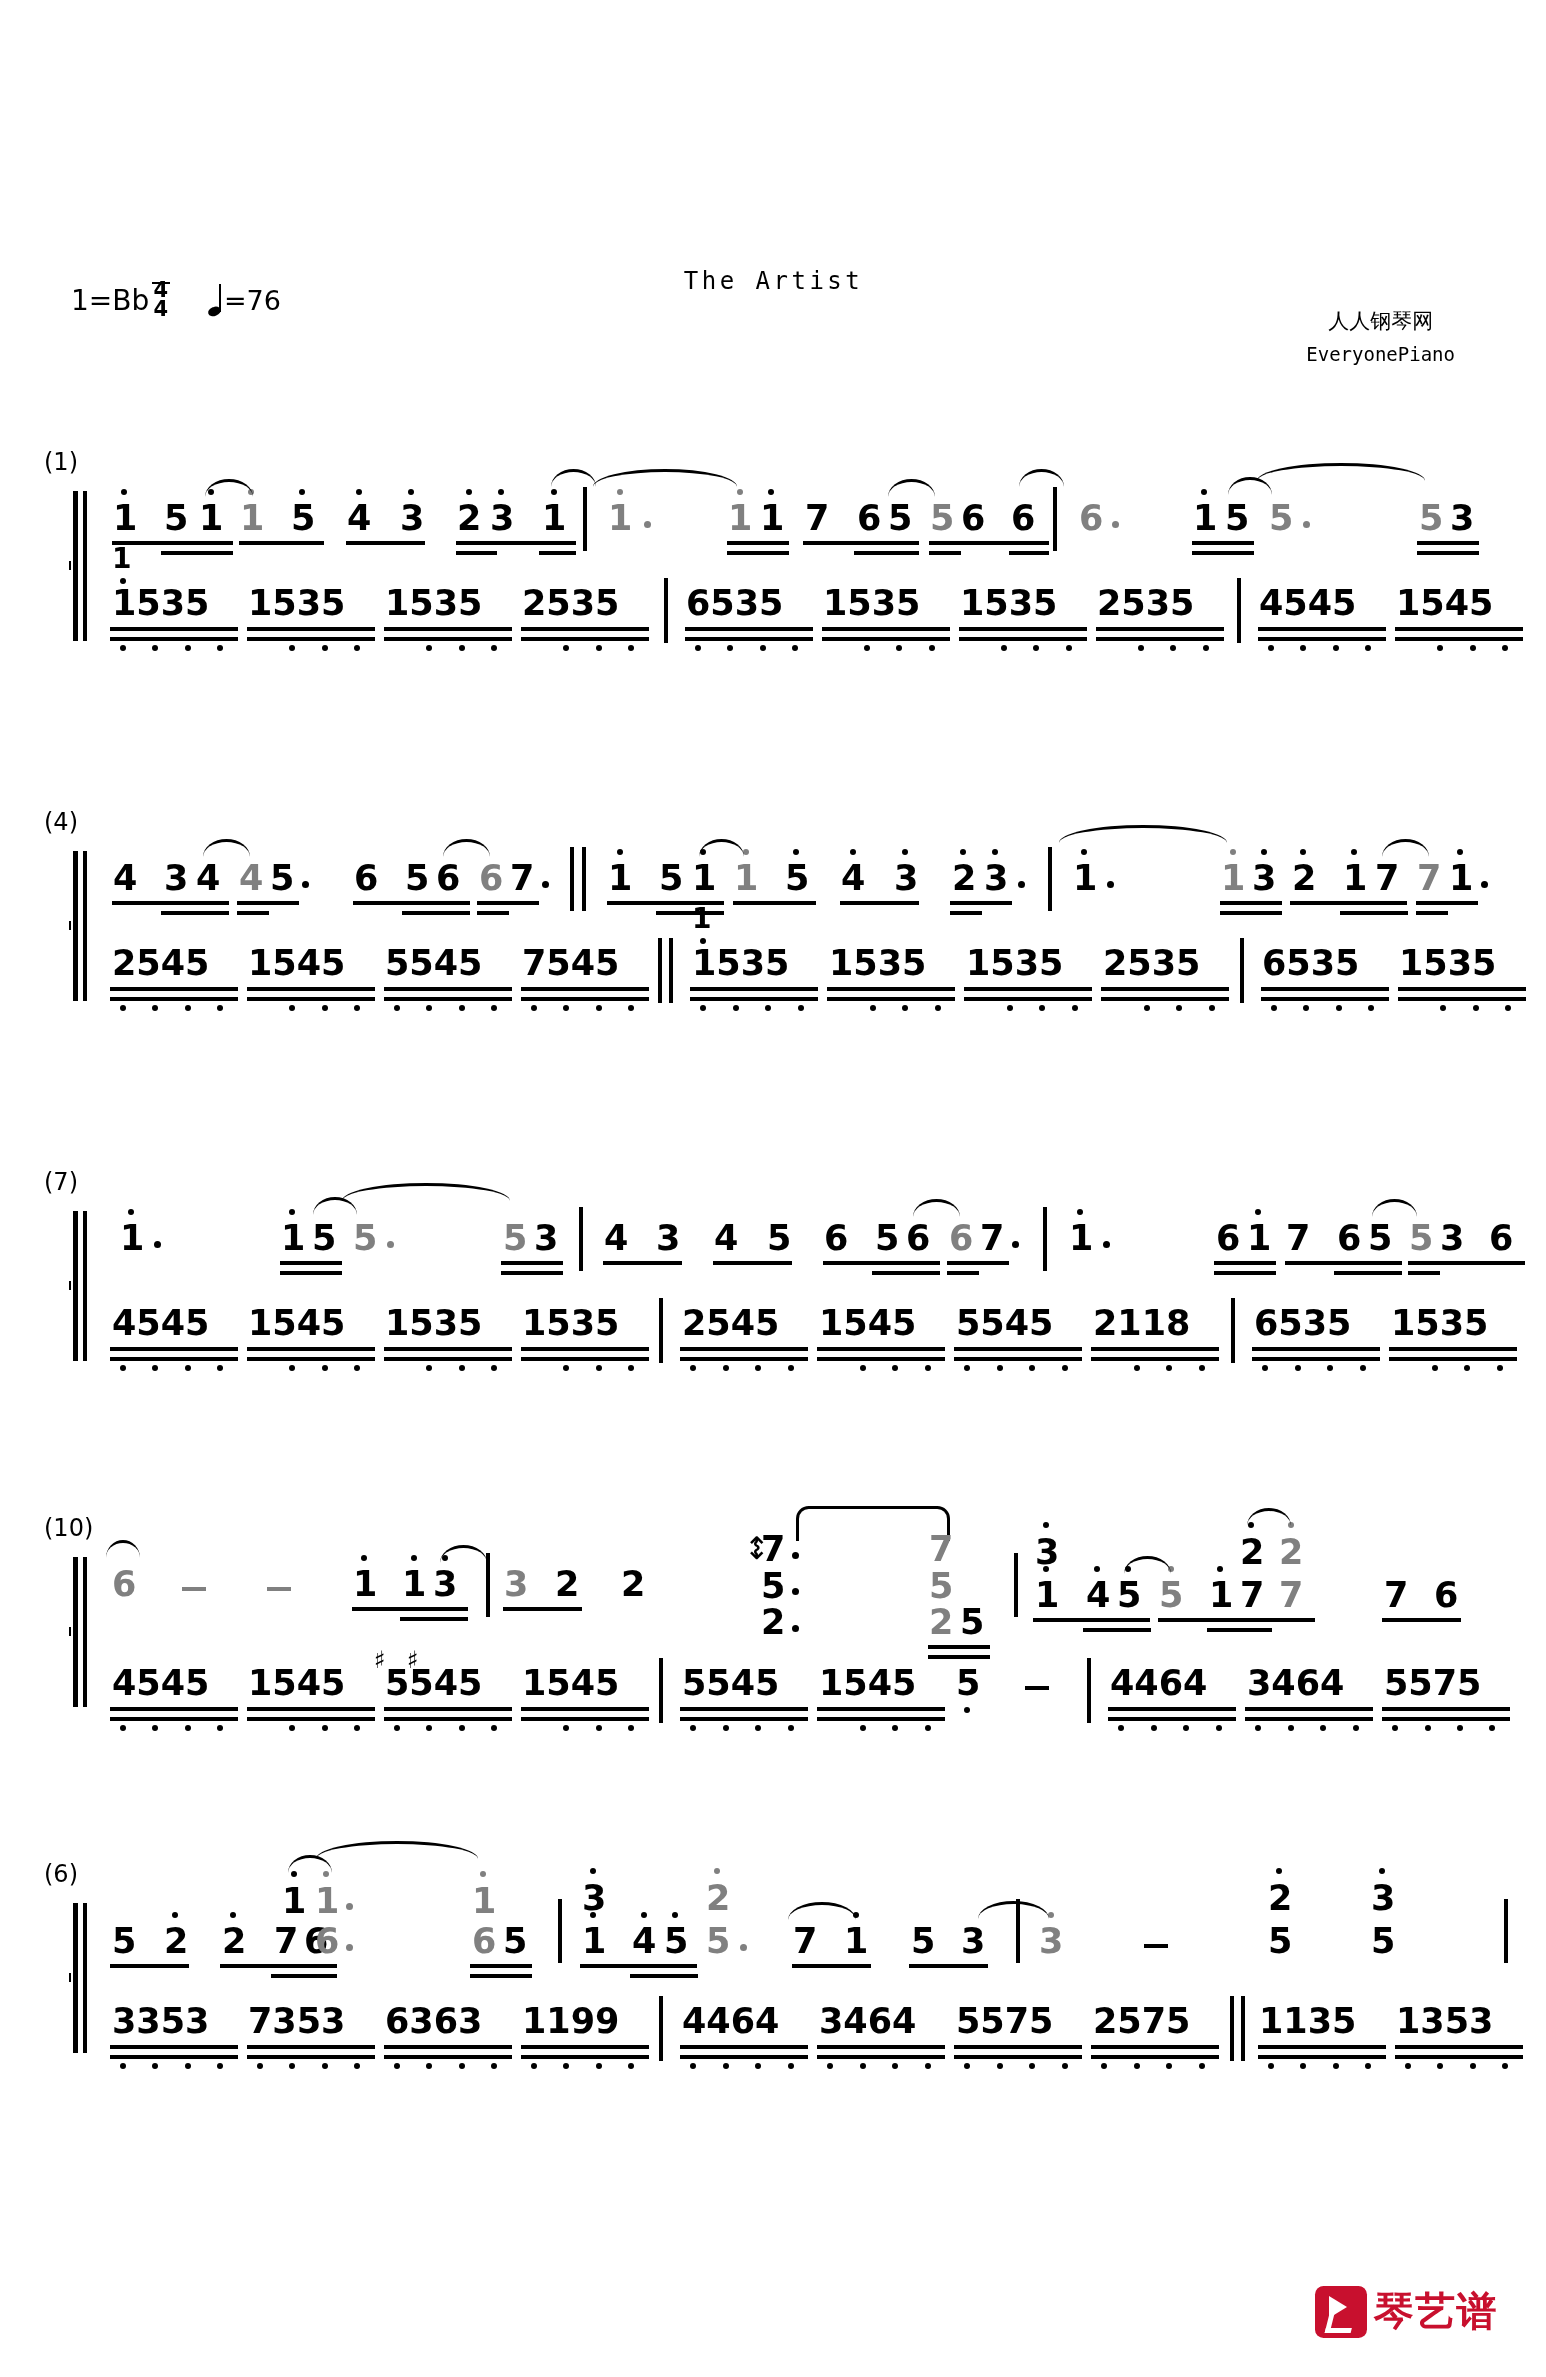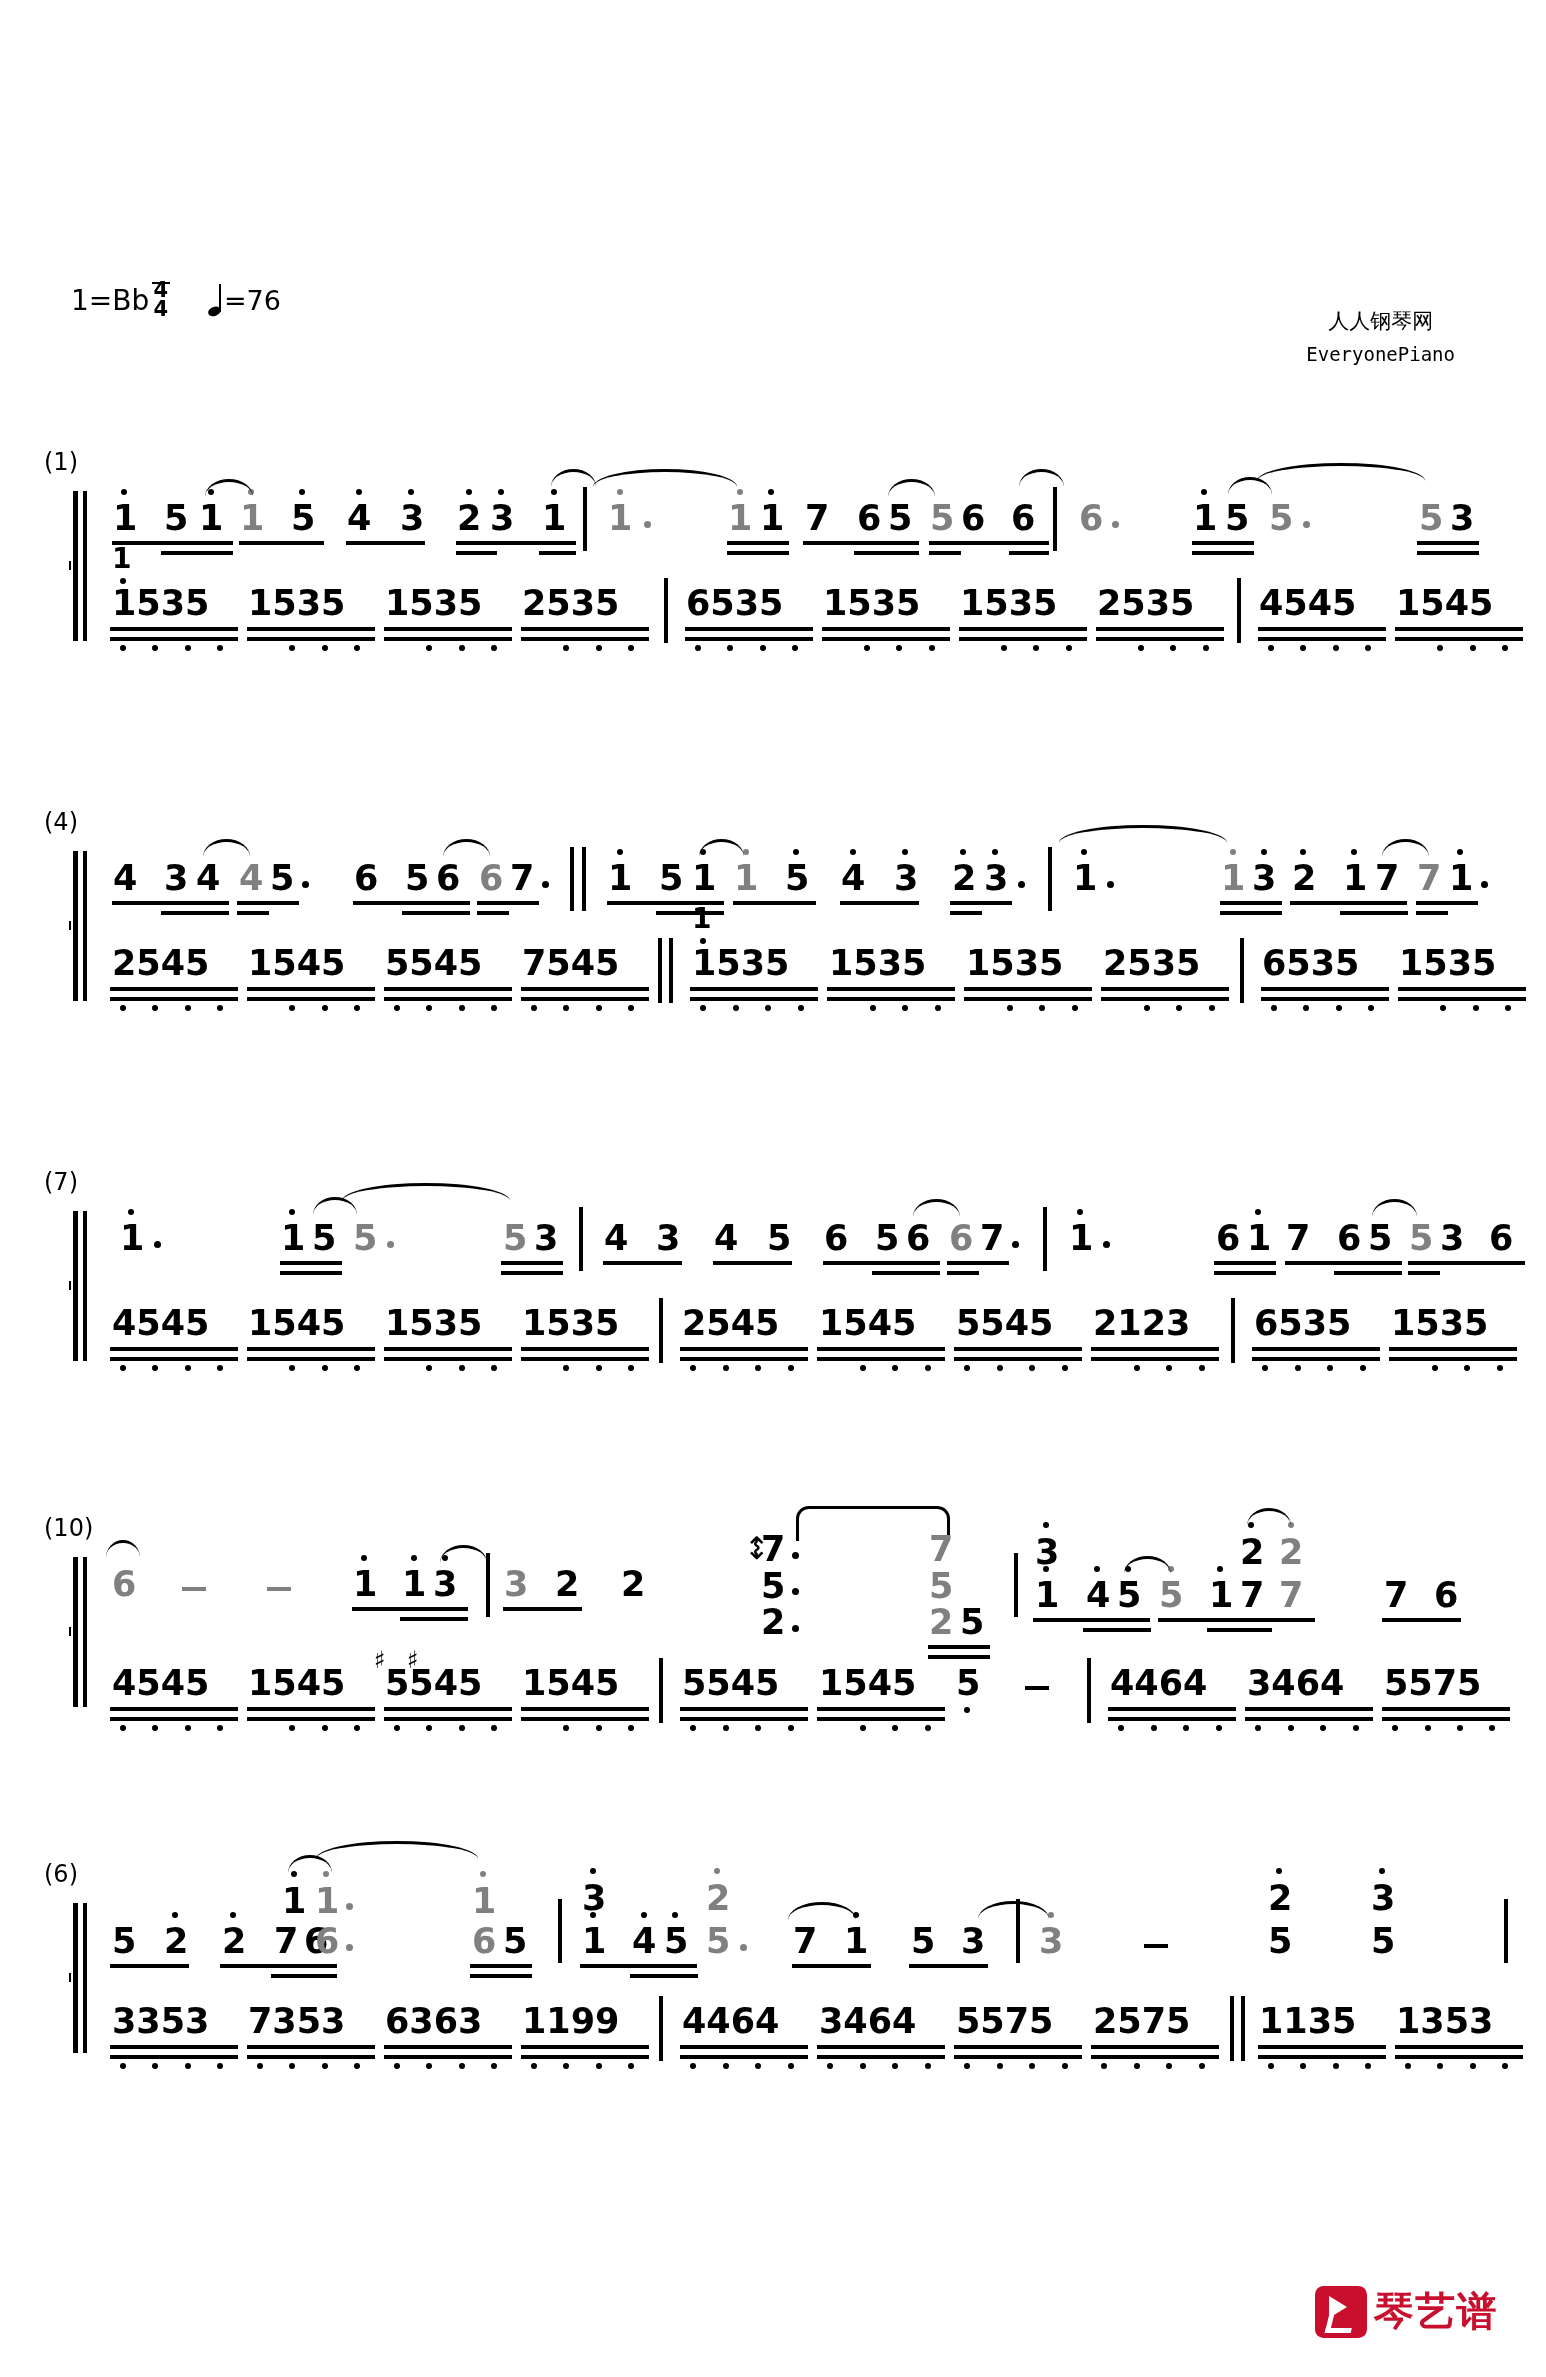--- a/index.html
+++ b/index.html
@@ -48,20 +48,21 @@
   .logo .mark{width:52px;height:52px;background:#c8102e;border-radius:8.5px;position:relative;}
   .logo .mark:before{content:"";position:absolute;left:14px;top:10px;width:0;height:0;border-left:18.4px solid #fff;border-top:11.3px solid transparent;border-bottom:11.3px solid transparent;}
   .logo .mark:after{content:"";position:absolute;left:12.7px;top:28px;width:21px;height:14px;border-bottom:5px solid #fff;border-left:5px solid #fff;transform:skewX(-14deg);}
   .logo .txt{font-size:40px;color:#c8102e;font-family:"DejaVu Sans",sans-serif;font-weight:bold;letter-spacing:1.4px;}
 </style>
 </head>
 <body>
 
 <div class="page">
 
+  <div class="title-en">The Artist</div>
 
   <div class="keysig">
     <span>1=Bb</span>
     <span class="frac">
       <span>4</span>
       <span class="bar"></span>
       <span>4</span>
     </span>
     <span class="tempo">
       <span class="qnote">
@@ -492,21 +493,21 @@
       <div class="dot-lo" style="left:860px;top:73px"></div>
         <div class="dot-lo" style="left:892px;top:73px"></div>
         <div class="dot-lo" style="left:925px;top:73px"></div>
       <div class="note" style="left:956px;top:14px">5545</div>
       <div class="beam" style="left:954px;top:55px;width:128px"></div>
         <div class="beam" style="left:954px;top:65px;width:128px"></div>
       <div class="dot-lo" style="left:964px;top:73px"></div>
         <div class="dot-lo" style="left:997px;top:73px"></div>
         <div class="dot-lo" style="left:1029px;top:73px"></div>
         <div class="dot-lo" style="left:1062px;top:73px"></div>
-      <div class="note" style="left:1093px;top:14px">2123</div>
+      <div class="note" style="left:1093px;top:14px">2118</div>
       <div class="beam" style="left:1091px;top:55px;width:128px"></div>
         <div class="beam" style="left:1091px;top:65px;width:128px"></div>
       <div class="dot-lo" style="left:1134px;top:73px"></div>
         <div class="dot-lo" style="left:1166px;top:73px"></div>
         <div class="dot-lo" style="left:1199px;top:73px"></div>
       <div class="bar" style="left:1231px;top:5.6px;height:65px"></div>
       <div class="note" style="left:1254px;top:14px">6535</div>
       <div class="beam" style="left:1252px;top:55px;width:128px"></div>
         <div class="beam" style="left:1252px;top:65px;width:128px"></div>
       <div class="dot-lo" style="left:1262px;top:73px"></div>

